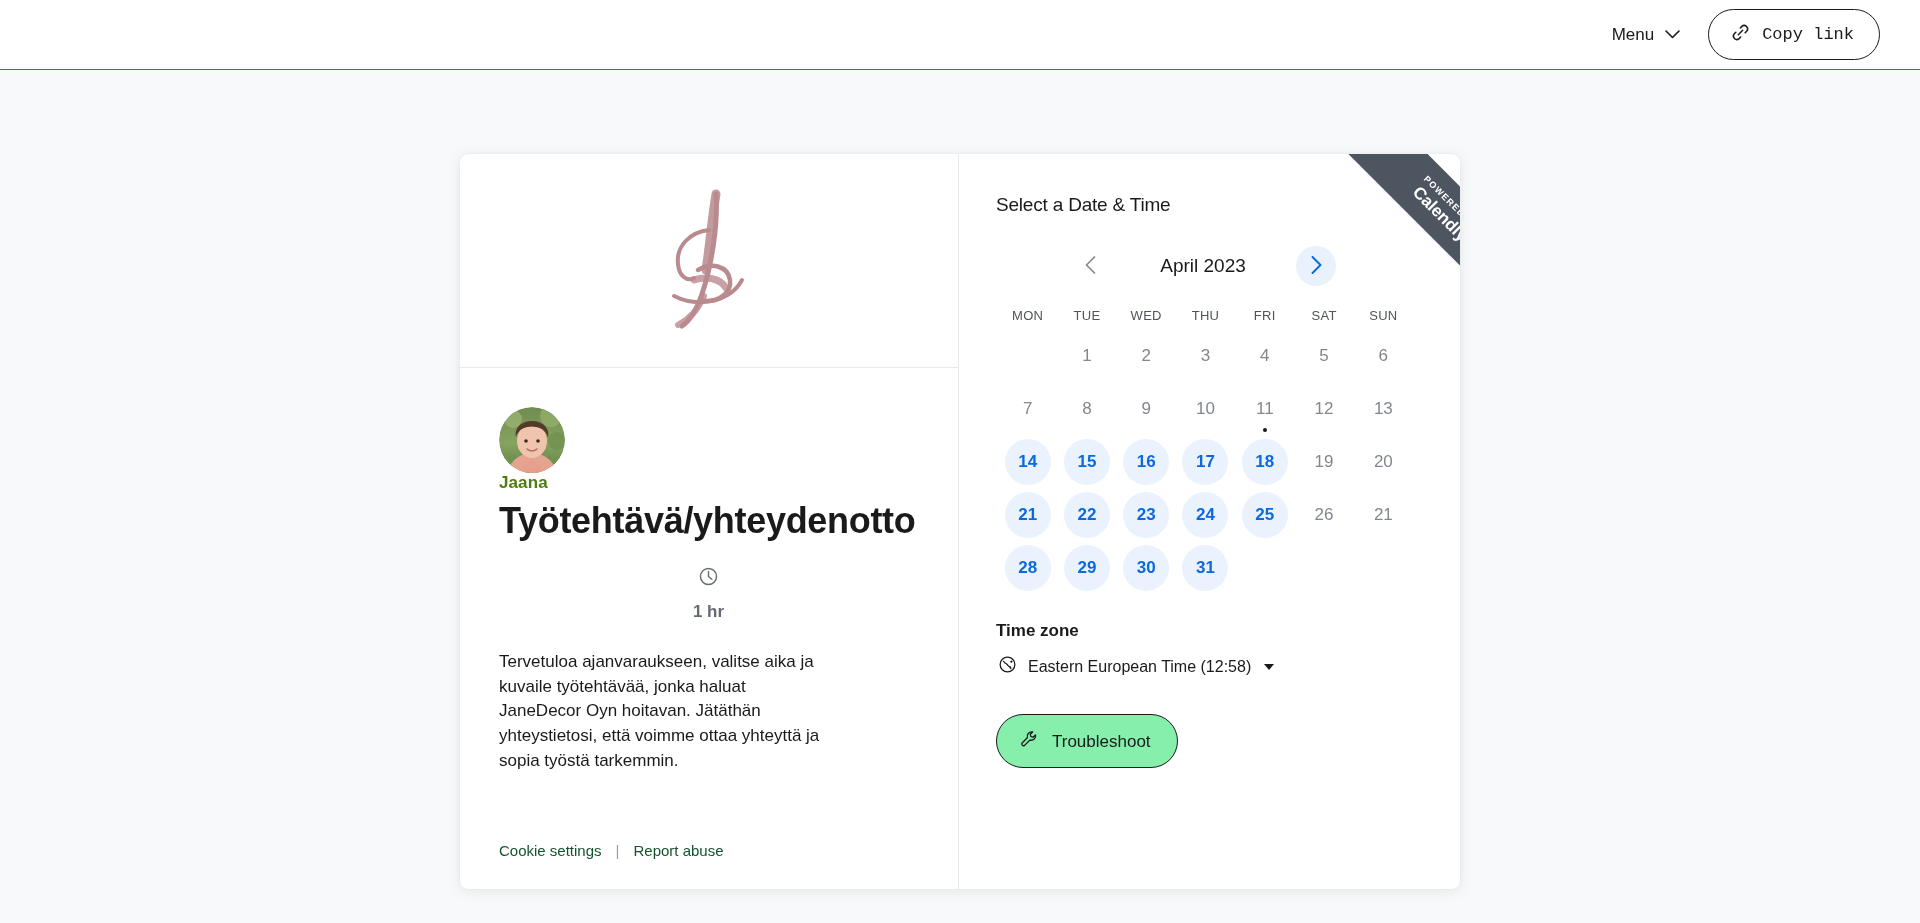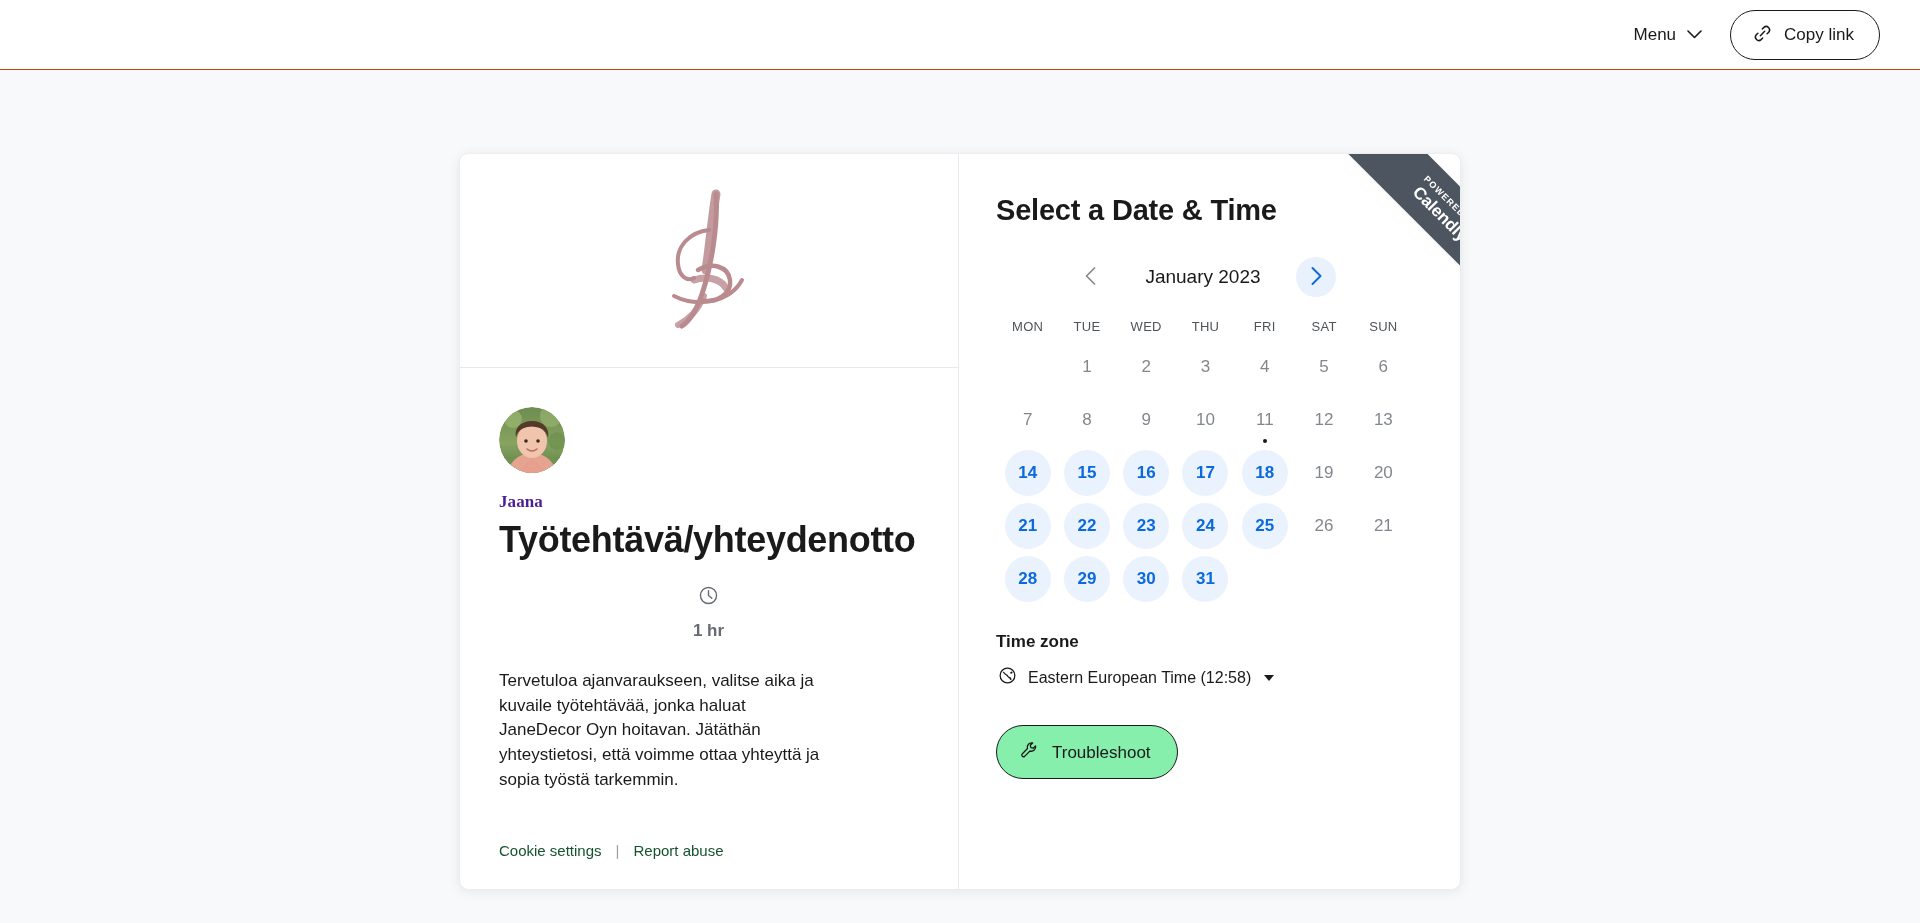--- a/index.html
+++ b/index.html
@@ -48,21 +48,21 @@
   }
 
   .copy-link-button {
     display: flex;
     align-items: center;
     gap: 11px;
     background: #ffffff;
     border: 1px solid #1a1a1a;
     border-radius: 100px;
     cursor: pointer;
-    font-family: Liberation Sans, sans-serif;
+    font-family: Liberation Mono, monospace;
     font-size: 17px;
     color: #1a1a1a;
     padding: 12px 25px 12px 21px;
     line-height: 1;
   }
 
   
   .page {
     height: calc(923px - 70px);
     display: flex;
@@ -109,26 +109,24 @@
   .avatar {
     width: 66px;
     height: 66px;
     border-radius: 50%;
     overflow: hidden;
     flex: none;
   }
   .avatar svg { display: block; }
 
   .host-name {
-    margin-top: 19px;
     font-size: 17px;
     font-weight: bold;
-    color: #4c1d95;
+    color: #4d7c0f;
     letter-spacing: 0.1px;
-    font-family: Liberation Serif, serif;
   }
 
   .event-title {
     margin-top: 6px;
     font-size: 36px;
     font-weight: bold;
     color: #1a1a1a;
     letter-spacing: -0.3px;
     line-height: 1.2;
   }
@@ -171,22 +169,22 @@
   
   .right-panel {
     flex: 1;
     padding: 40px 45px 0 37px;
     display: flex;
     flex-direction: column;
     position: relative;
   }
 
   .panel-title {
-    font-size: 29px;
-    font-weight: bold;
+    font-size: 19px;
+    font-weight: normal;
     color: #1a1a1a;
     letter-spacing: -0.2px;
   }
 
   .month-nav {
     margin-top: 30px;
     display: flex;
     align-items: center;
     justify-content: center;
     gap: 0;
@@ -465,21 +463,21 @@
       <h2 class="panel-title">Select a Date &amp; Time</h2>
 
       <div class="month-nav">
         <button class="nav-btn disabled">
           <span>
             <svg width="11" height="18" viewBox="0 0 11 18" fill="none">
               <path d="M9.5 1L1.5 9l8 8" stroke="#85888e" stroke-width="1.7" stroke-linecap="round" stroke-linejoin="round"></path>
             </svg>
           </span>
         </button>
-        <div class="month-label">January 2023</div>
+        <div class="month-label">April 2023</div>
         <button class="nav-btn active">
           <span>
             <svg width="11" height="18" viewBox="0 0 11 18" fill="none">
               <path d="M1.5 1l8 8-8 8" stroke="#0b69de" stroke-width="1.9" stroke-linecap="round" stroke-linejoin="round"></path>
             </svg>
           </span>
         </button>
       </div>
 
       <div class="weekdays">

